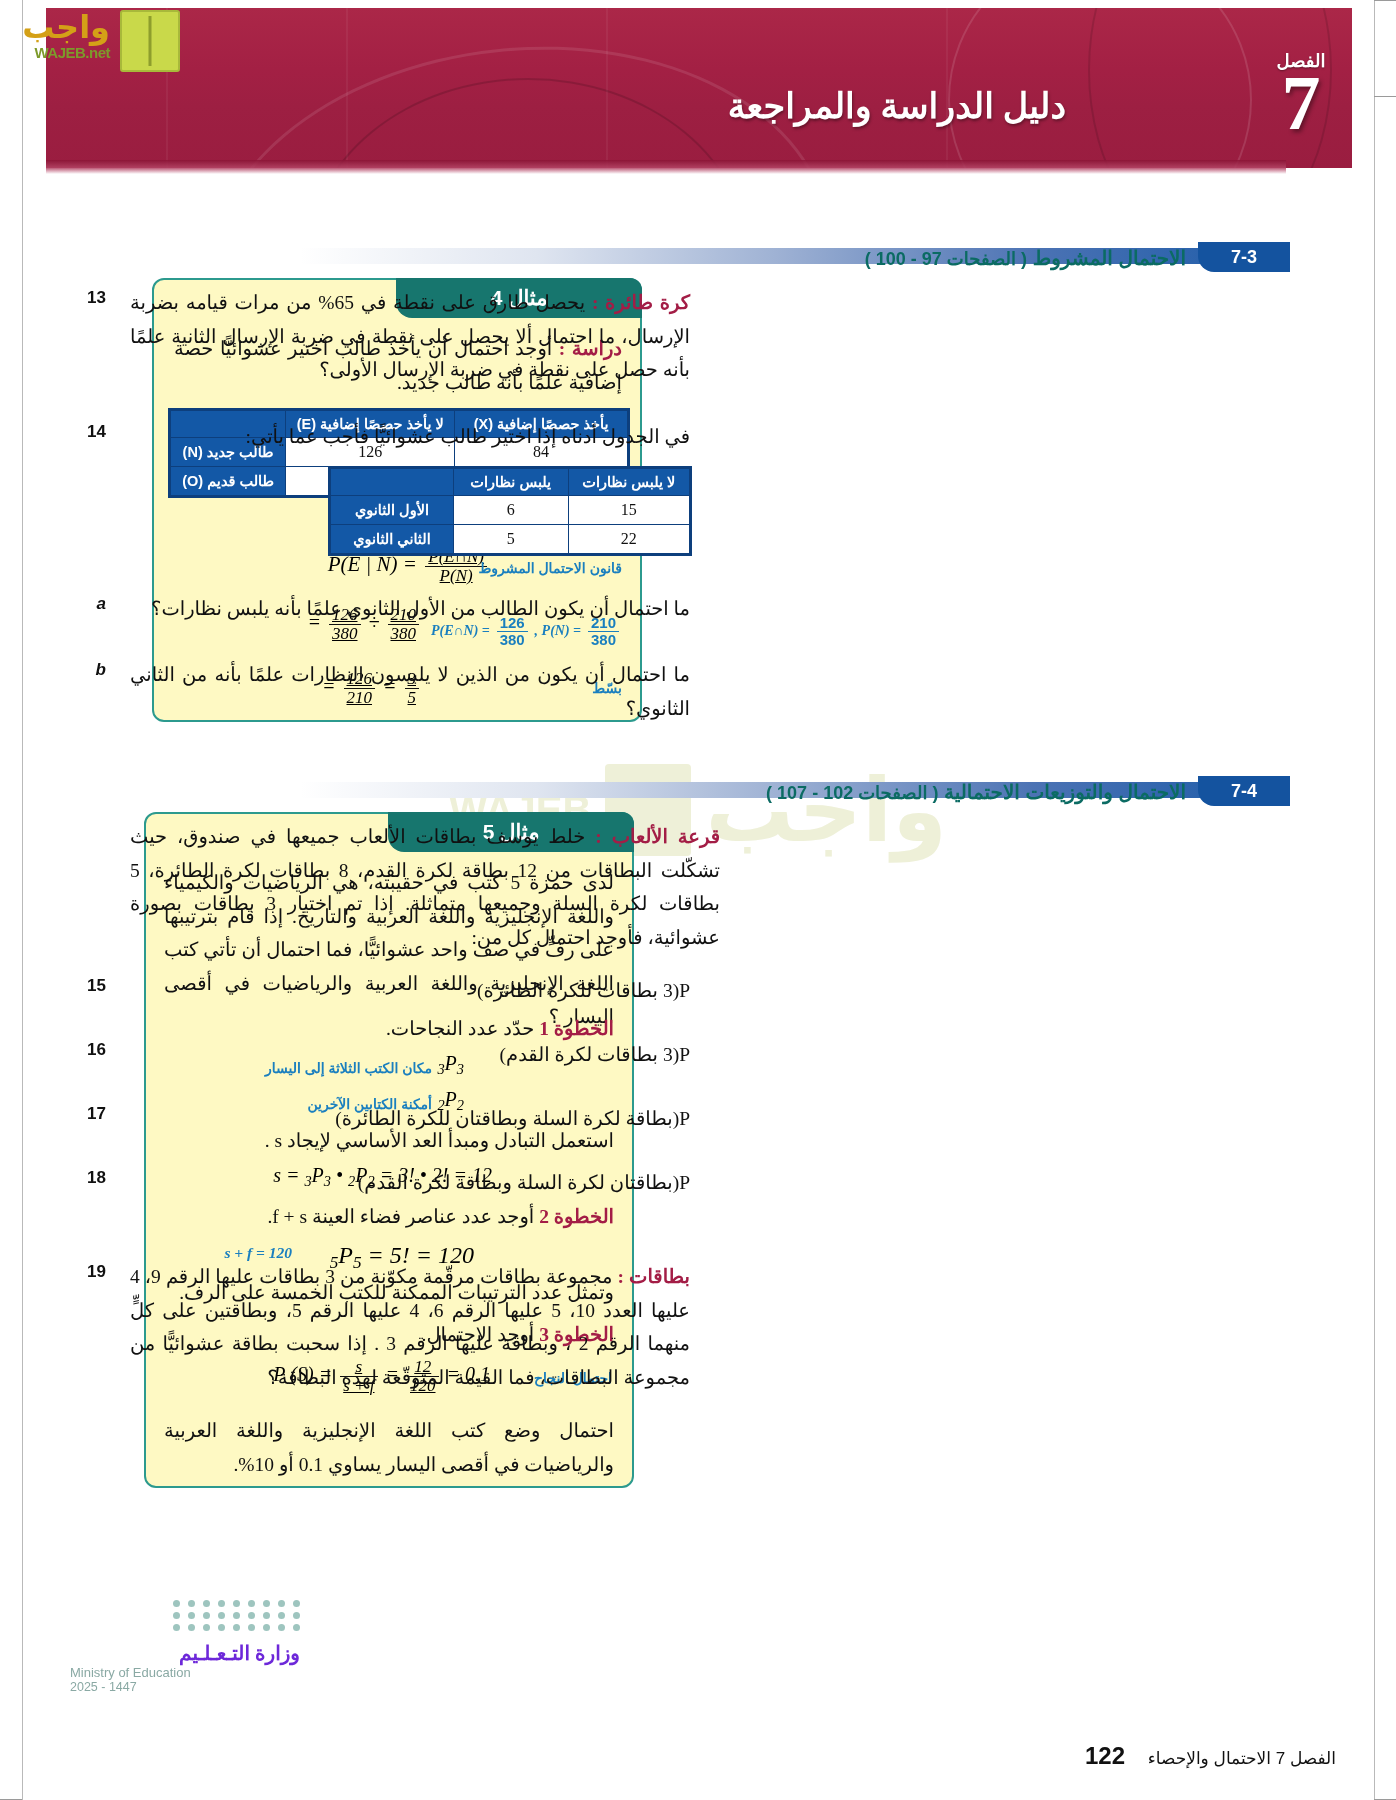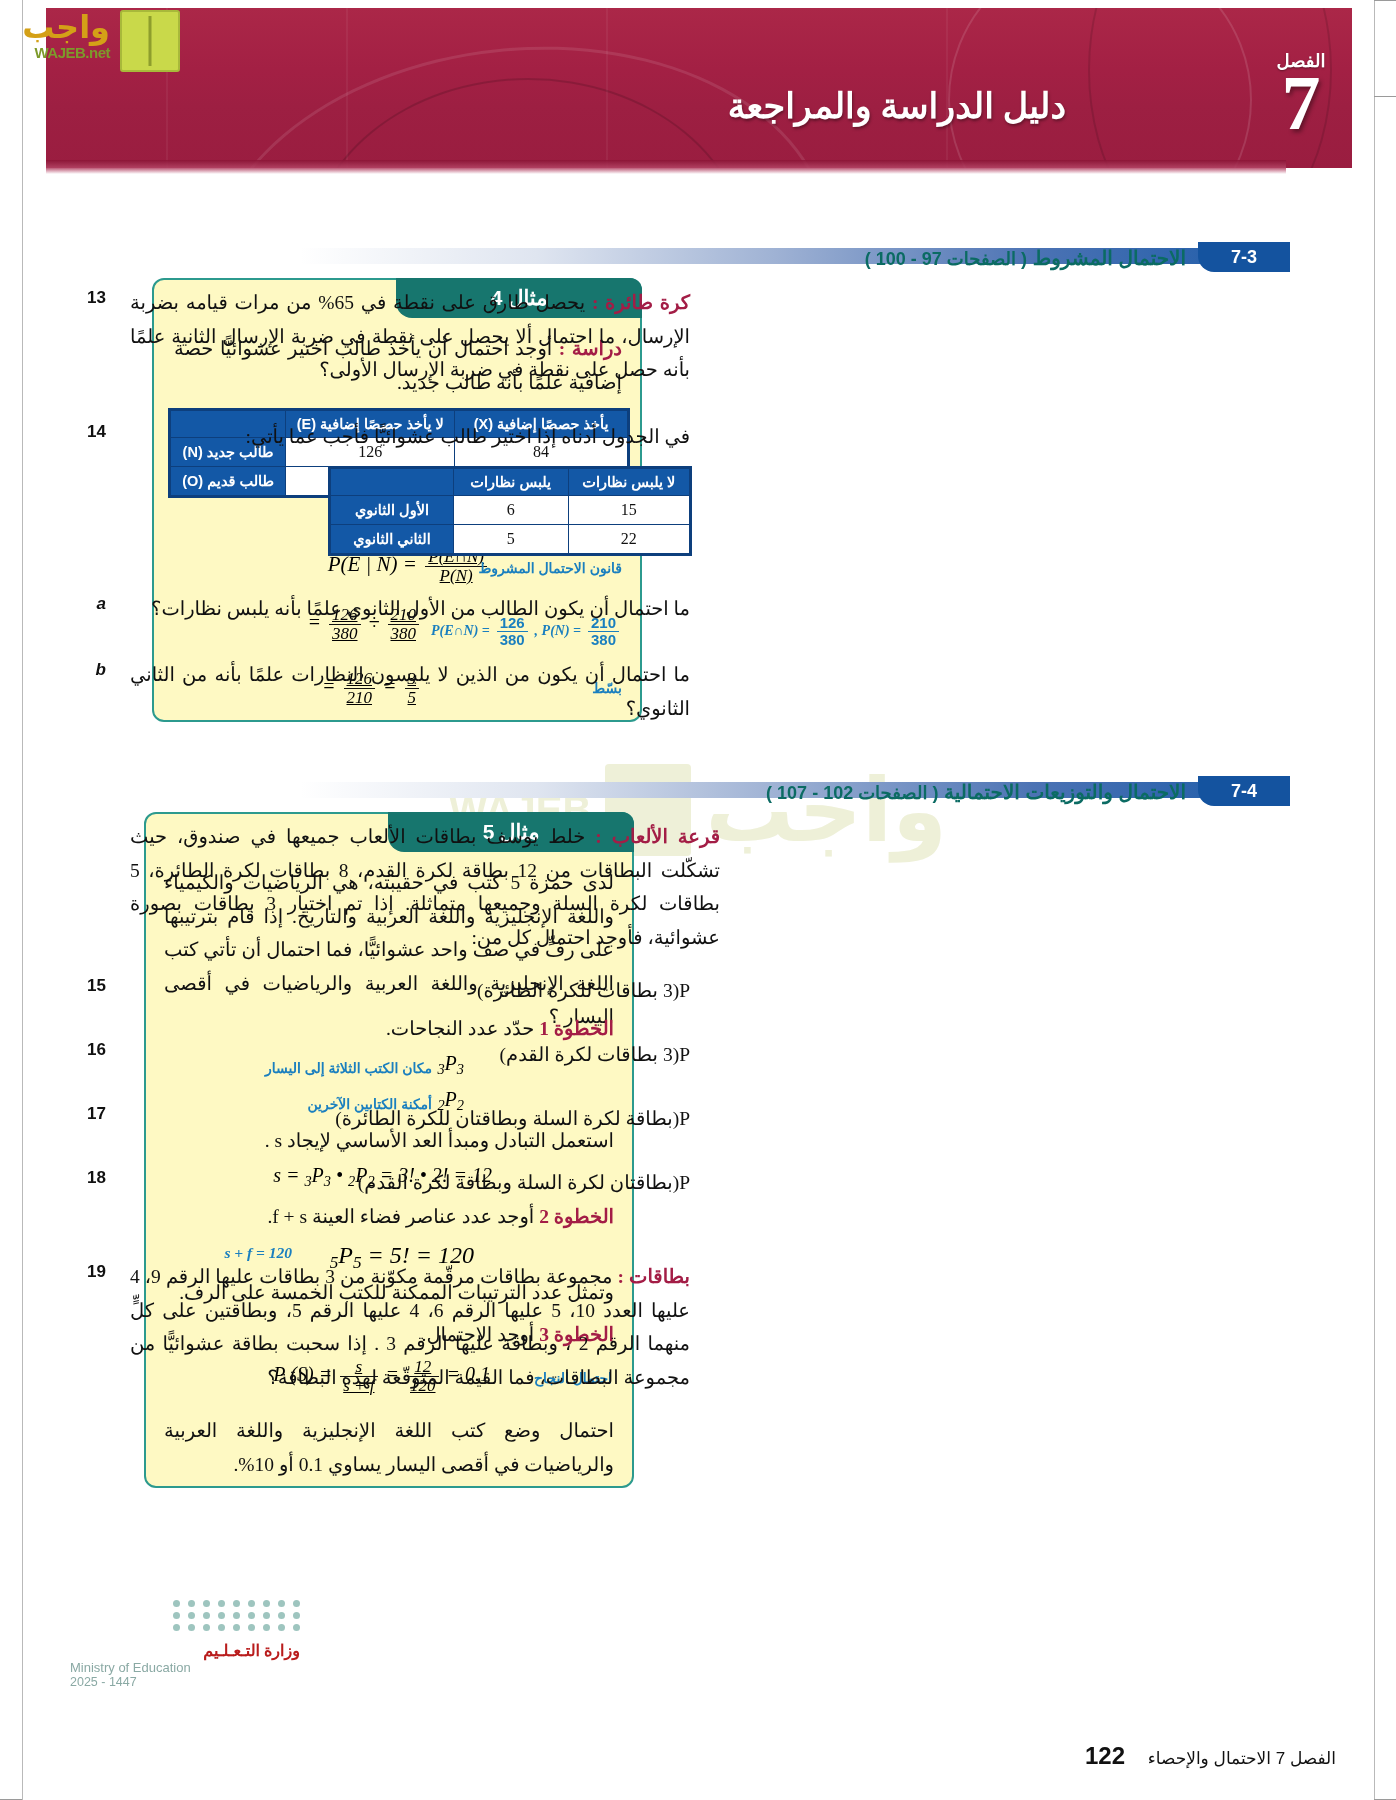--- a/index.html
+++ b/index.html
@@ -160,21 +160,21 @@
     display:flex;align-items:center;justify-content:center;pointer-events:none;
   }
   .wm .wmword{color:#eef0d8;font-size:88px;font-weight:bold;font-family:"DejaVu Sans",sans-serif;}
   .wm .wmsub{color:#eef0d8;font-size:40px;font-weight:bold;font-family:"Liberation Sans",sans-serif;}
   .wm .wmbook{width:86px;height:92px;background:#eef0d8;border-radius:4px;margin:0 14px;}
 
   
   .moe{position:absolute;left:70px;top:1600px;width:230px;}
   .moe .dots{display:grid;grid-template-columns:repeat(9,10px);gap:5px;margin-bottom:10px;}
   .moe .dots i{display:block;width:7px;height:7px;border-radius:50%;background:#9ec5bf;}
-  .moe .name{color:#b91c1c;font-size:16px;font-weight:bold;letter-spacing:3px;direction:rtl;}
+  .moe .name{color:#6d28d9;font-size:20px;font-weight:bold;letter-spacing:3px;direction:rtl;}
   .moe .en{color:#8aa9a4;font-size:13px;font-family:"Liberation Sans",sans-serif;direction:ltr;}
   .moe .yr{color:#8aa9a4;font-size:12.5px;font-family:"Liberation Sans",sans-serif;direction:ltr;}
 
   
   .foot{
     position:absolute;right:60px;top:1700px;
     font-family:"Liberation Sans",sans-serif;font-size:17px;color:#111;margin-top:42px;
   }
   .foot .pg{font-size:24px;font-weight:bold;margin-right:18px;}
 </style>

